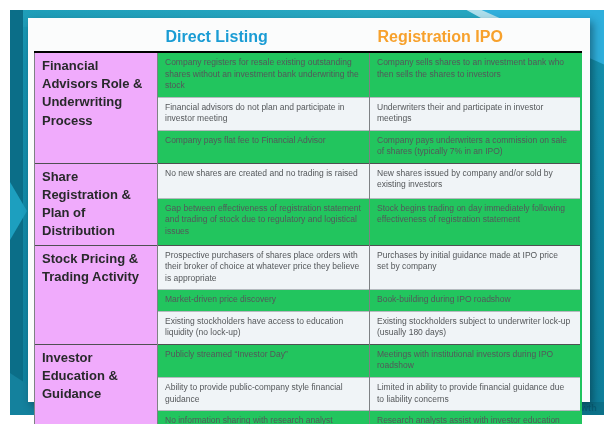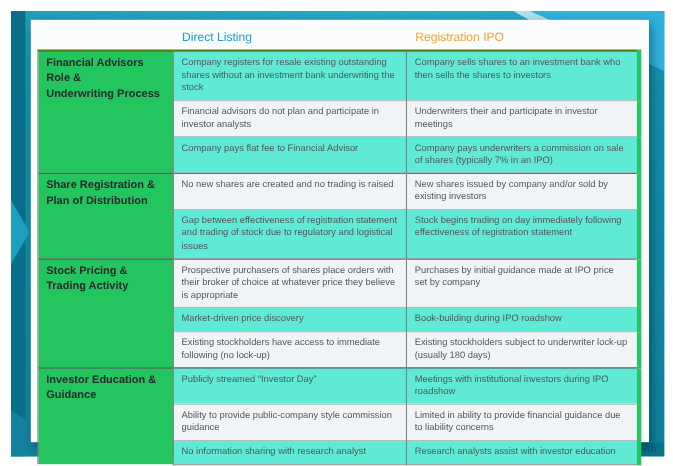--- a/index.html
+++ b/index.html
@@ -47,39 +47,39 @@
   
   table.cmp {
     border-collapse:collapse; table-layout:fixed;
     width:546px; margin:6px 0 0 6px;
   }
   col.c-cat   { width:123px; }
   col.c-dir   { width:212px; }
   col.c-ipo   { width:211px; }
   thead th {
     text-align:left; vertical-align:middle;
-    font-size:11px; font-weight:normal;
+    font-size:16px; font-weight:bold;
     padding:4px 8px 5px 8px;
-    border-bottom:2px solid #4d7c0f;
+    border-bottom:2px solid #000000;
     background:transparent;
   }
   tbody td {
     vertical-align:top;
     font-size:8.5px; line-height:1.36; color:#54575a;
     padding:4px 8px 5px 7px;
   }
   td.cat {
-    background:#22c55e;
-    font-weight:bold; font-size:10px; line-height:1.4; color:#28292b;
+    background:#f0abfc;
+    font-weight:bold; font-size:13px; line-height:1.4; color:#28292b;
     border-left:1px solid #7e8184; border-right:1px solid #7e8184;
     padding:4px 4px 4px 7px;
   }
   td.dir { border-right:1px solid #7e8184; }
-  td.ipo { border-right:4px solid #22c55e; }
-  tr.shade-a td.dir, tr.shade-a td.ipo { background:#5eead4; }
+  td.ipo { border-right:2px solid #22c55e; }
+  tr.shade-a td.dir, tr.shade-a td.ipo { background:#22c55e; }
   tr.shade-b td.dir, tr.shade-b td.ipo { background:#f0f4f7; }
   tbody tr:first-child td { border-top:1px solid #4e5052; }
   tbody tr + tr td { border-top:1px solid #b5babf; }
   tbody.last tr:last-child td { border-bottom:1px solid #8f9295; }
 </style>
 </head>
 <body>
 
 <div class="slide-bg">
   <div class="shape sh-top-strip"></div>
@@ -111,21 +111,21 @@
     <tbody>
       <tr class="shade-a">
         <td class="cat" rowspan="3">
           <div>Financial Advisors Role &amp;</div>
           <div>Underwriting Process</div>
         </td>
         <td class="dir">Company registers for resale existing outstanding shares without an investment bank underwriting the stock</td>
         <td class="ipo">Company sells shares to an investment bank who then sells the shares to investors</td>
       </tr>
       <tr class="shade-b">
-        <td class="dir">Financial advisors do not plan and participate in investor analysts</td>
+        <td class="dir">Financial advisors do not plan and participate in investor meeting</td>
         <td class="ipo">Underwriters their and participate in investor meetings</td>
       </tr>
       <tr class="shade-a">
         <td class="dir">Company pays flat fee to Financial Advisor</td>
         <td class="ipo">Company pays underwriters a commission on sale of shares (typically 7% in an IPO)</td>
       </tr>
     </tbody>
 
     <tbody>
       <tr class="shade-b">
@@ -149,36 +149,36 @@
           <div>Trading Activity</div>
         </td>
         <td class="dir">Prospective purchasers of shares place orders with their broker of choice at whatever price they believe is appropriate</td>
         <td class="ipo">Purchases by initial guidance made at IPO price set by company</td>
       </tr>
       <tr class="shade-a">
         <td class="dir">Market-driven price discovery</td>
         <td class="ipo">Book-building during IPO roadshow</td>
       </tr>
       <tr class="shade-b">
-        <td class="dir">Existing stockholders have access to immediate following (no lock-up)</td>
+        <td class="dir">Existing stockholders have access to education liquidity (no lock-up)</td>
         <td class="ipo">Existing stockholders subject to underwriter lock-up (usually 180 days)</td>
       </tr>
     </tbody>
 
     <tbody class="last">
       <tr class="shade-a">
         <td class="cat" rowspan="3">
           <div>Investor Education &amp;</div>
           <div>Guidance</div>
         </td>
         <td class="dir">Publicly streamed “Investor Day”</td>
         <td class="ipo">Meetings with institutional investors during IPO roadshow</td>
       </tr>
       <tr class="shade-b">
-        <td class="dir">Ability to provide public-company style commission guidance</td>
+        <td class="dir">Ability to provide public-company style financial guidance</td>
         <td class="ipo">Limited in ability to provide financial guidance due to liability concerns</td>
       </tr>
       <tr class="shade-a">
         <td class="dir">No information sharing with research analyst</td>
         <td class="ipo">Research analysts assist with investor education</td>
       </tr>
     </tbody>
   </table>
 </div>
 

